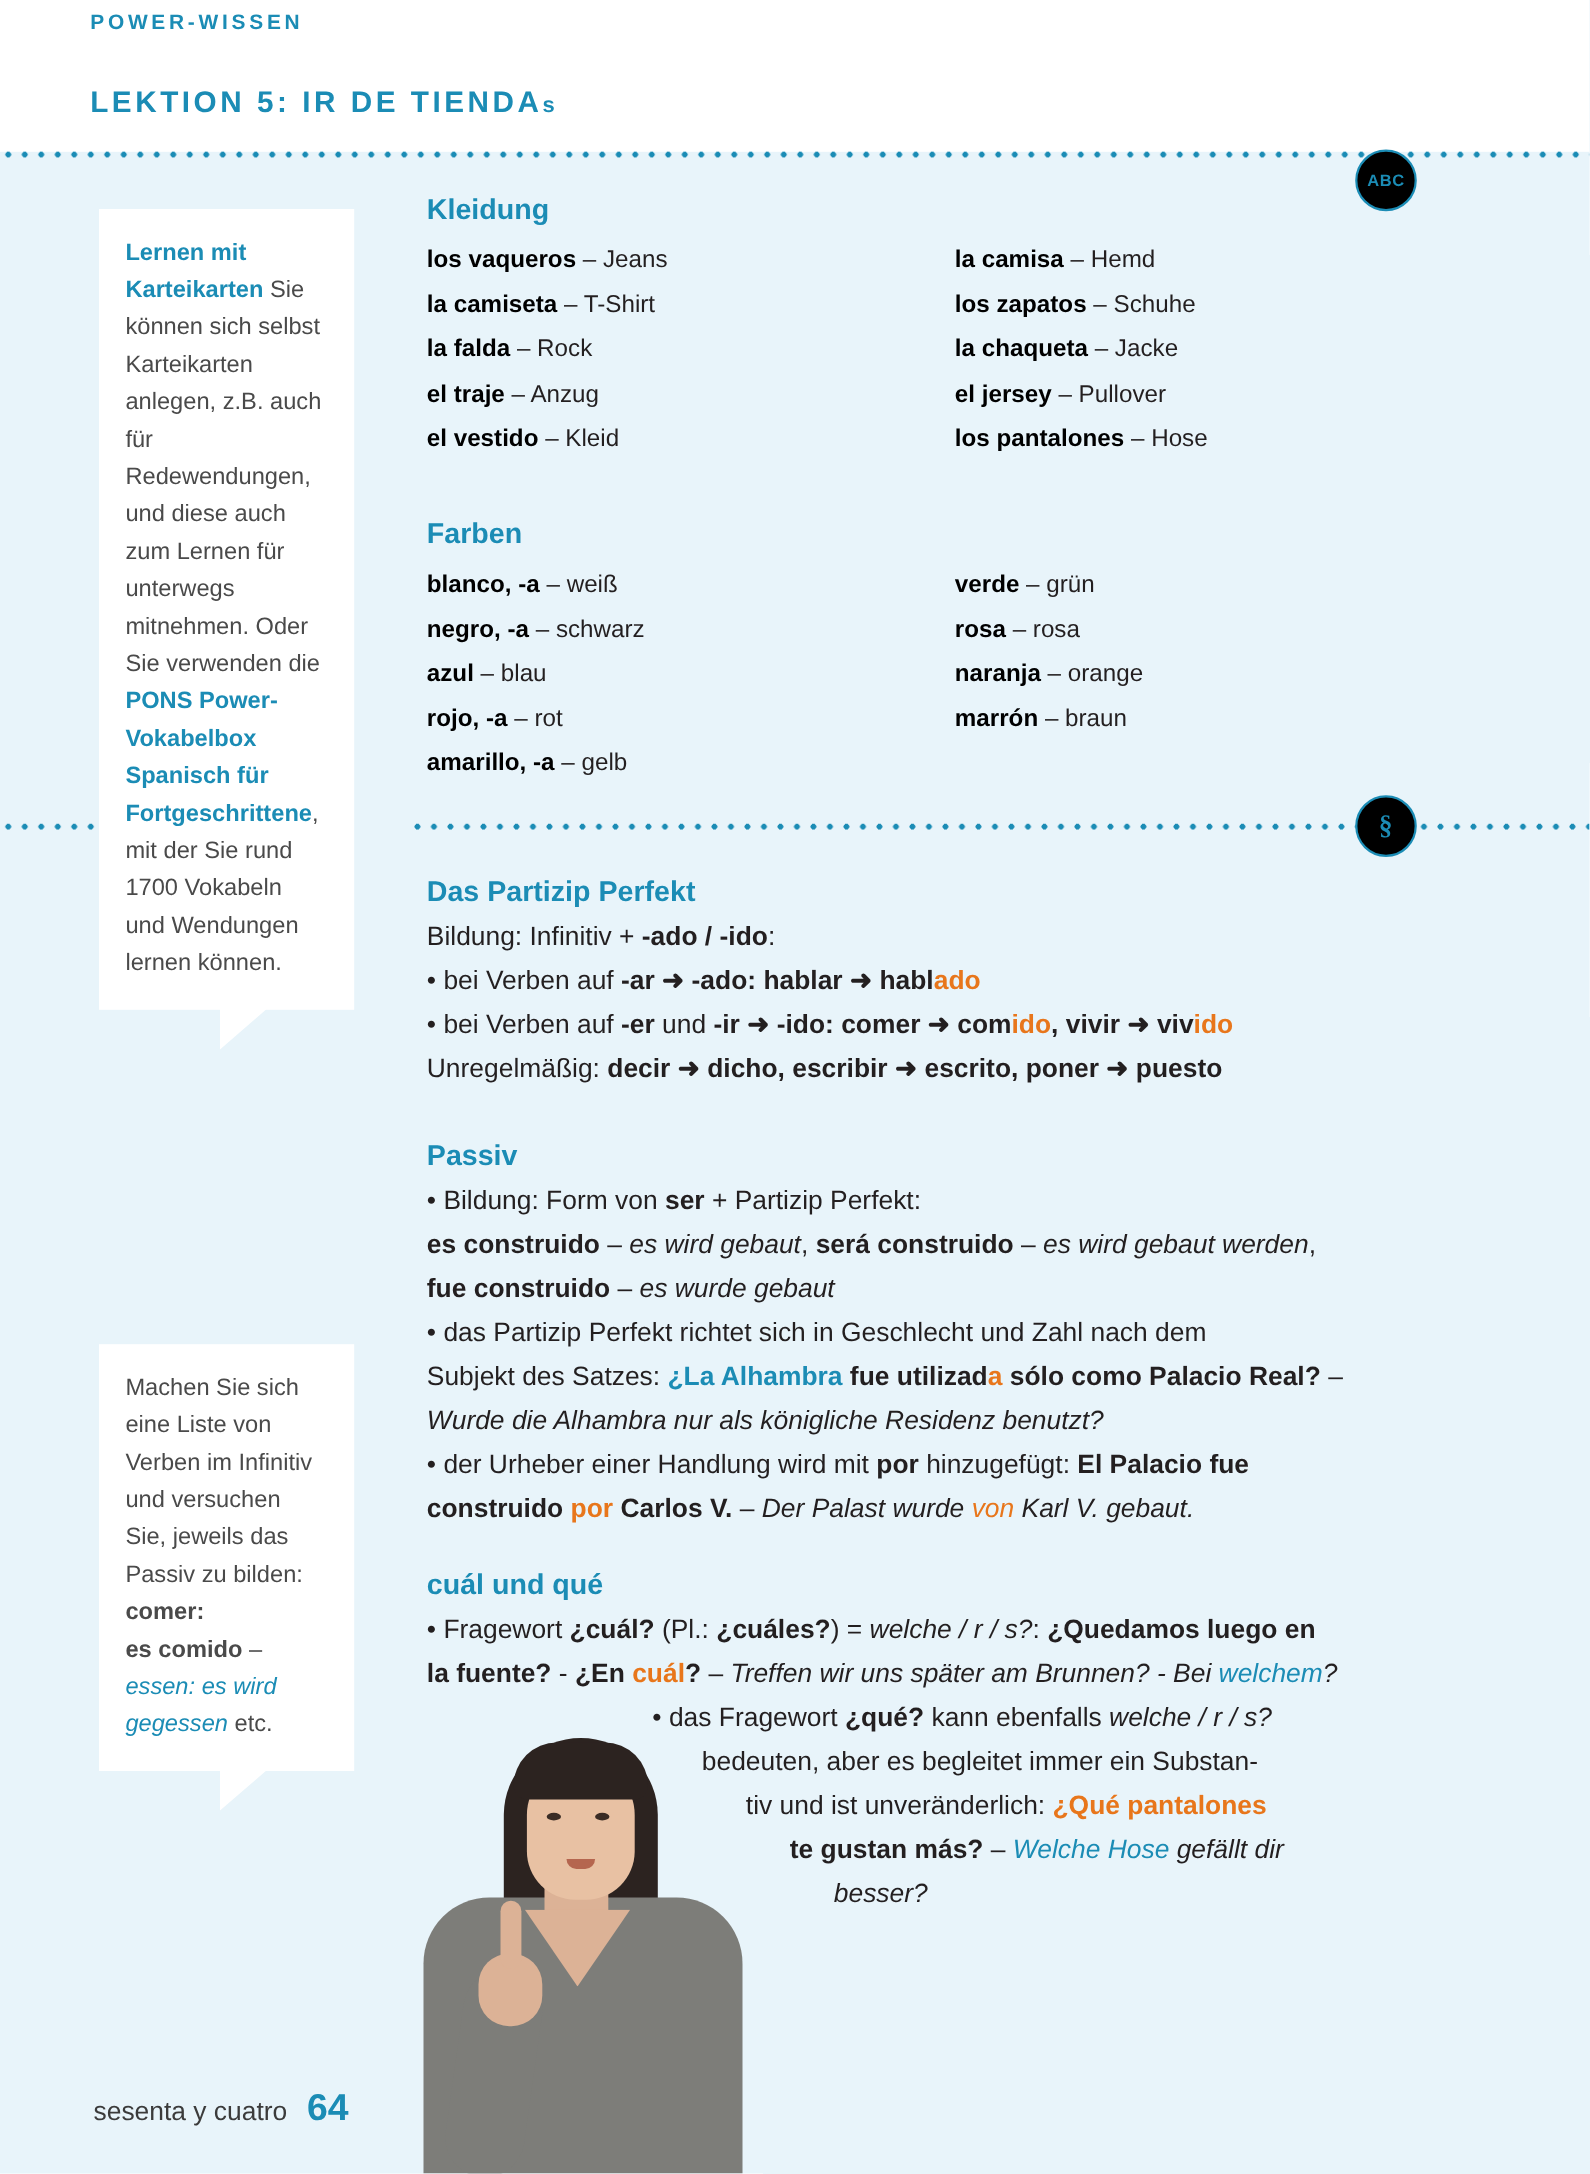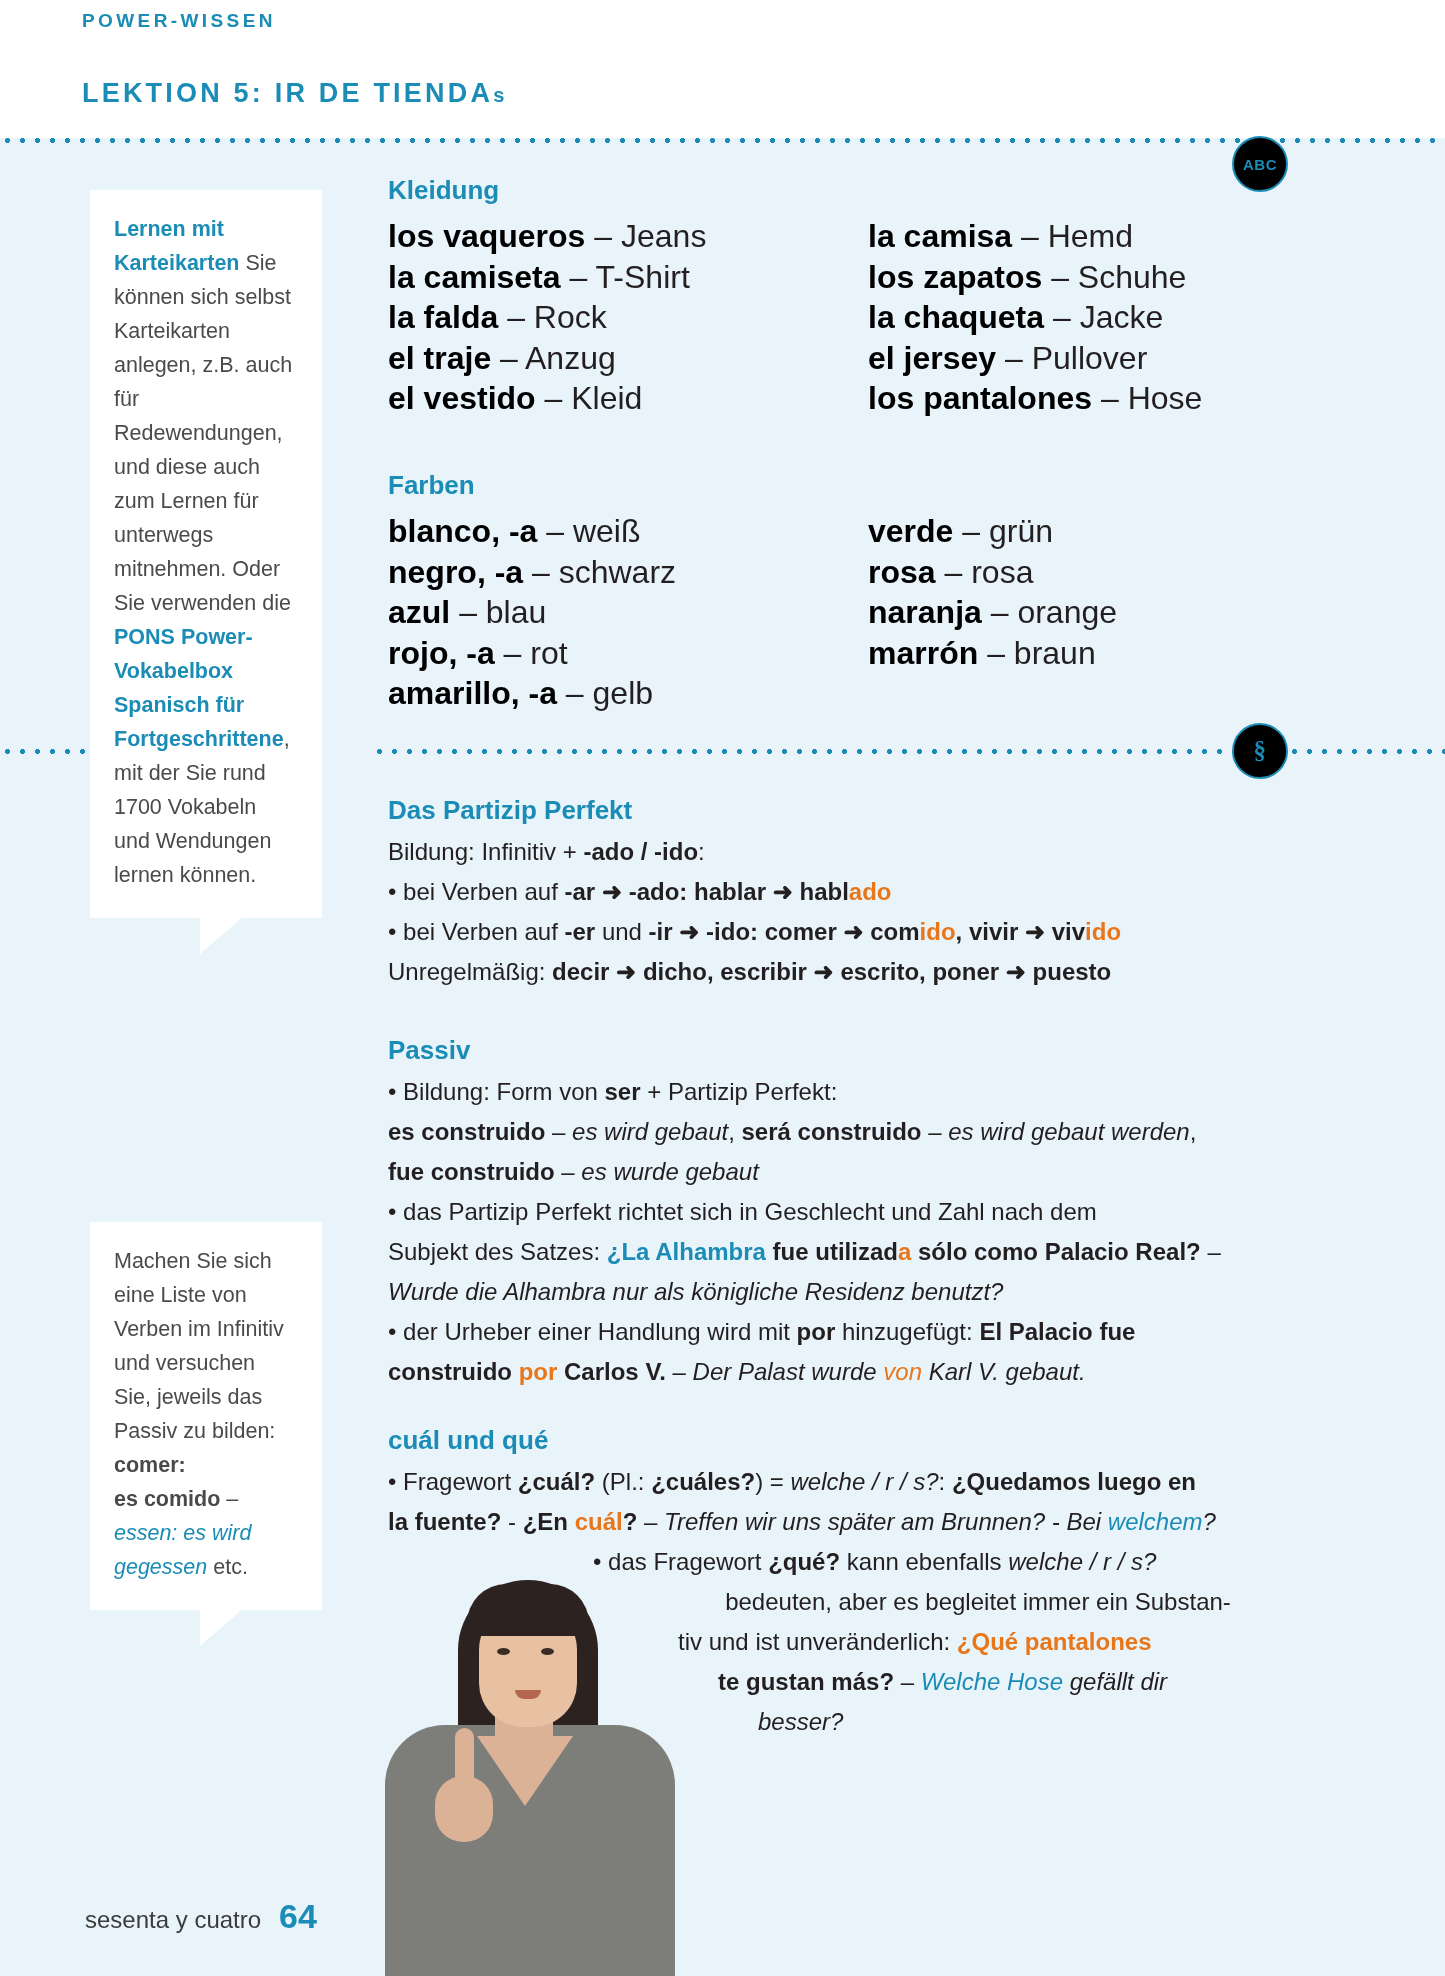--- a/index.html
+++ b/index.html
@@ -133,21 +133,21 @@
     font-weight: bold;
     font-size: 26px;
   }
   .vocab-wrap { position: absolute; left: 388px; top: 175px; width: 1000px; }
   .vocab-cols {
     display: flex;
     margin-top: 10px;
   }
   .vocab-col { width: 480px; }
   .vocab-line {
-    font-size: 32px;
+    font-size: 22px;
     line-height: 40.6px;
     color: #231f20;
   }
   .vocab-line b { color: #000; }
 
   .farben-wrap { position: absolute; left: 388px; top: 470px; width: 1000px; }
 
   
   .gram {
     position: absolute;
@@ -161,21 +161,21 @@
   .orange { color: #e8761b; }
   .it { font-style: italic; }
   .bl { color: #1b8cb5; }
   .arrow { font-weight: bold; }
 
   #gram-partizip { top: 790px; }
   #gram-passiv { top: 1030px; }
   #gram-cual { top: 1420px; }
 
   .indent1 { padding-left: 205px; }
-  .indent2 { padding-left: 250px; text-align: center; }
+  .indent2 { padding-left: 250px; }
   .indent3 { padding-left: 290px; }
   .indent4 { padding-left: 330px; }
   .indent5 { padding-left: 370px; }
 
   
   .photo {
     position: absolute;
     left: 355px;
     top: 1540px;
     width: 350px;

